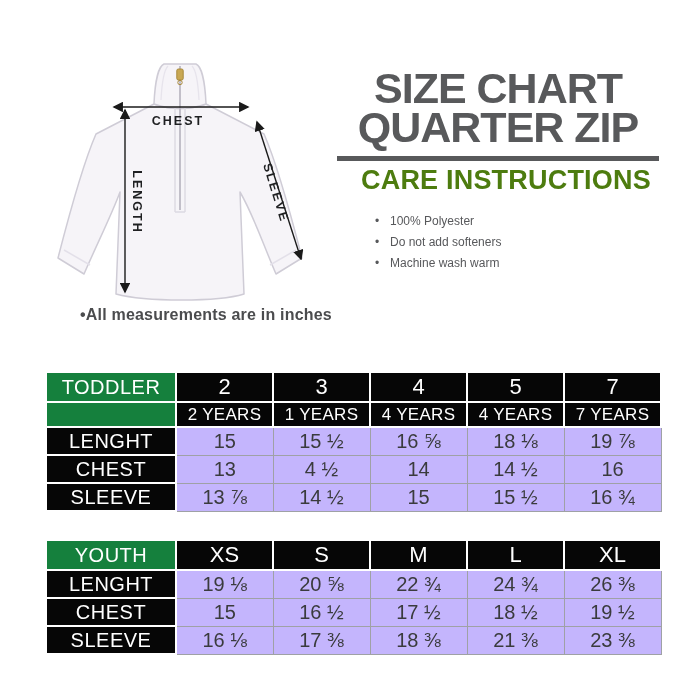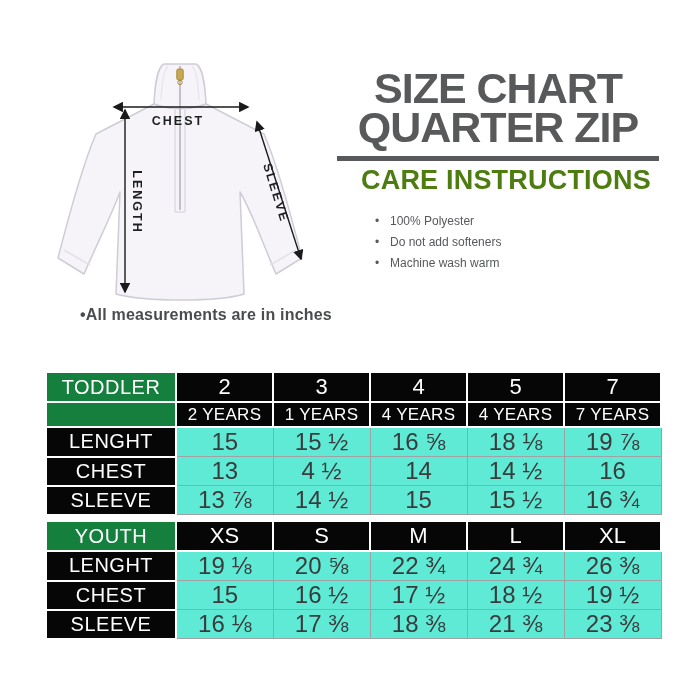--- a/index.html
+++ b/index.html
@@ -34,39 +34,39 @@
   }
   .care-list li::before {
     content:"\2022"; position:absolute; left:0; top:0; color:#57585b;
   }
 
   
   .size-table {
     position:absolute; left:45px; border-collapse:collapse; table-layout:fixed;
   }
   .size-table.toddler { top:371px; }
-  .size-table.youth   { top:520px; }
+  .size-table.youth   { top:539px; }
   .col-label { width:130px; }
   .col-size  { width:97px; }
   .size-table th, .size-table td {
     text-align:center; vertical-align:middle; padding:0; font-weight:normal;
   }
   .r-head { height:30px; }
   .r-sub  { height:25px; }
   .r-data { height:28px; }
   .c-blue {
     background:#15803d; border:2px solid #ffffff; color:#ffffff;
     font-size:20px; font-weight:bold; letter-spacing:0.5px;
   }
   .c-black { background:#060606; border:2px solid #ffffff; color:#ffffff; font-weight:bold; }
   .c-size  { font-size:22px; }
   .c-sub   { font-size:17px; letter-spacing:0.3px; }
   .c-rowlabel { font-size:20px; letter-spacing:0.5px; }
   .c-val {
-    background:#5eead4; border:1px solid #9fa1a5; color:#3a3b3d; font-size:24px;
+    background:#c4b5fd; border:1px solid #9fa1a5; color:#3a3b3d; font-size:20px;
   }
 </style>
 </head>
 <body>
 
 <div id="page">
 
   <section class="figure">
     <svg width="292" height="252" viewBox="0 0 292 252" font-family="Liberation Sans, sans-serif">
       <defs>

